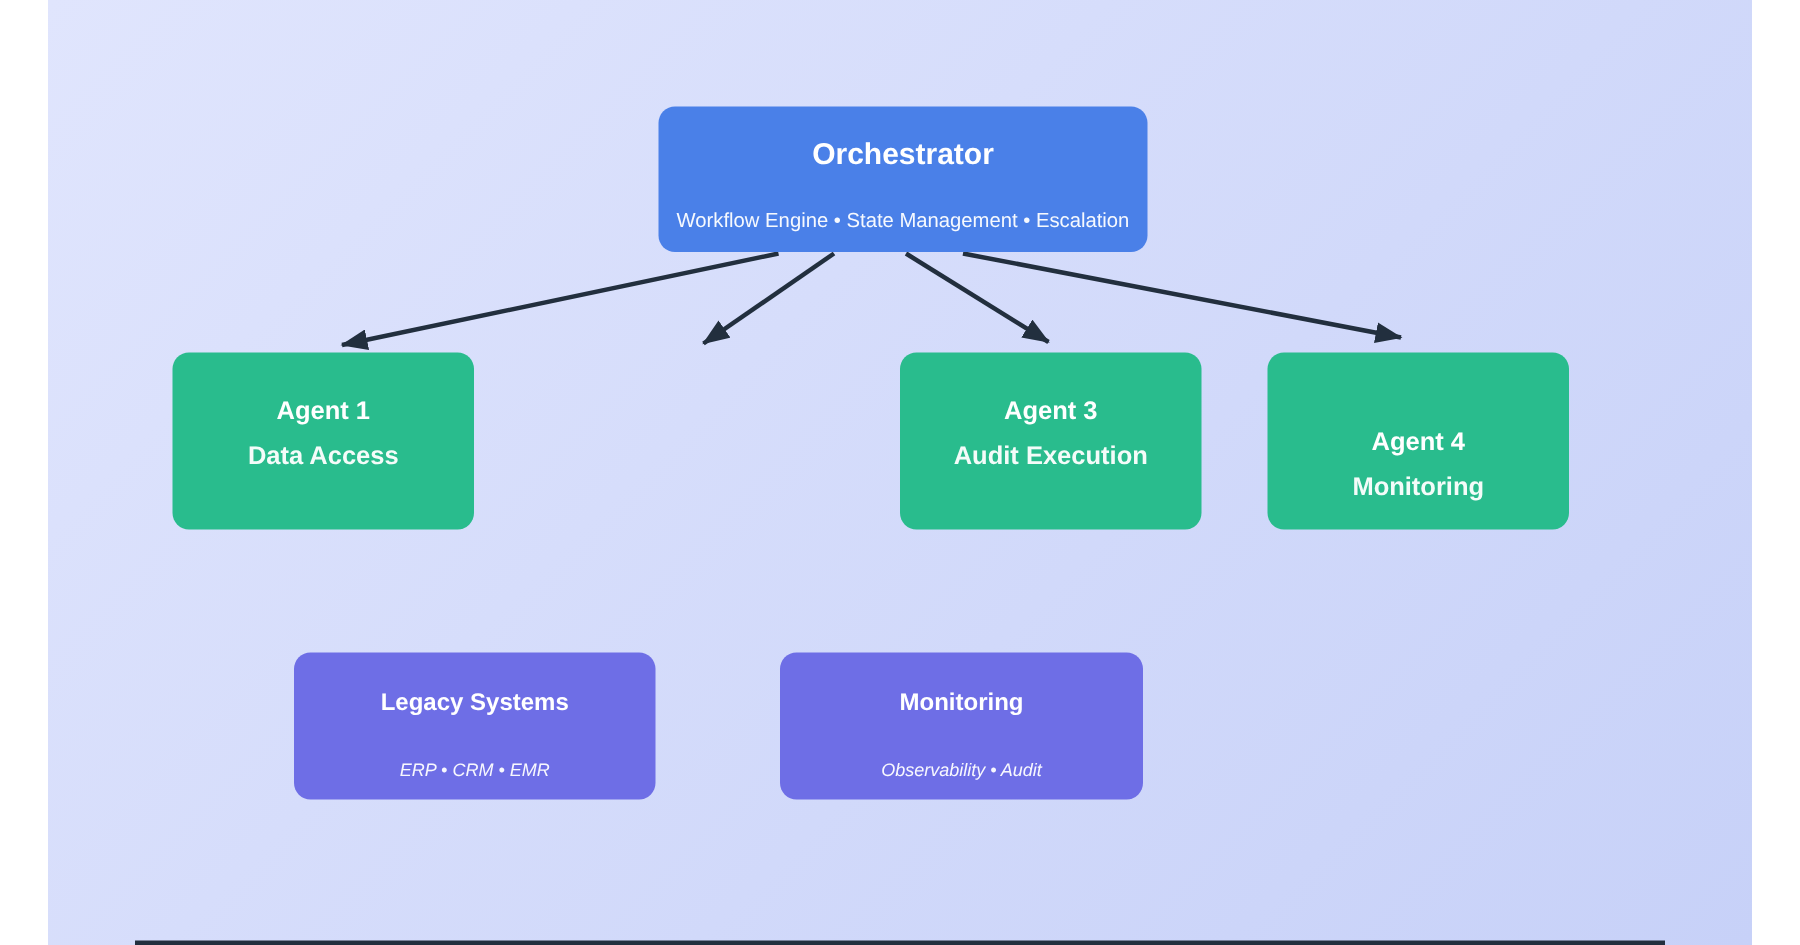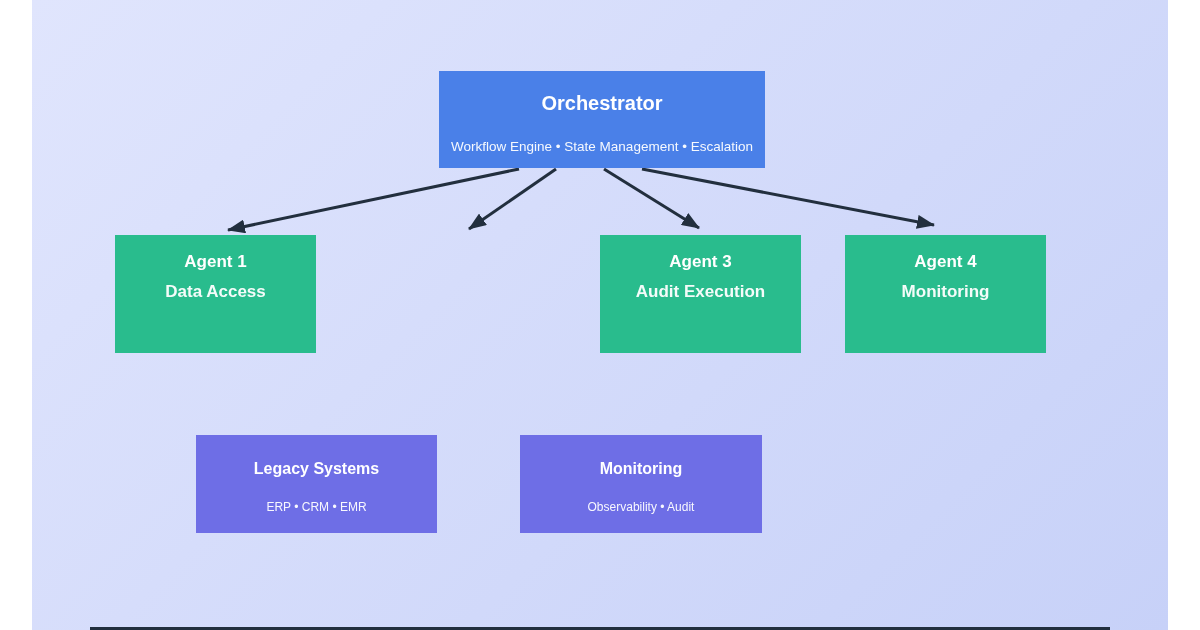--- a/index.html
+++ b/index.html
@@ -31,54 +31,55 @@
   .edges-svg {
     position: absolute;
     left: 0; top: 0;
     width: 1200px; height: 630px;
     pointer-events: none;
   }
   .edge { stroke: var(--arrow); stroke-width: 3; fill: none; }
   .arrowhead { fill: var(--arrow); }
   .node {
     position: absolute;
-    border-radius: 0;
+    border-radius: 11px;
     color: #ffffff;
     text-align: center;
     display: flex;
     flex-direction: column;
     align-items: center;
   }
   .node .title { font-weight: bold; }
   .node .subtitle { color: rgba(255,255,255,0.95); }
   .node-orchestrator {
     left: 439px; top: 71px; width: 326px; height: 97px;
     background: var(--blue);
     padding-top: 20px;
   }
   .node-orchestrator .title { font-size: 20px; line-height: 24px; }
   .node-orchestrator .subtitle { font-size: 13.5px; line-height: 17px; margin-top: 23px; }
   .node-agent {
     top: 235px; width: 201px; height: 118px;
     background: var(--green);
-    padding-top: 16px;
+    padding-top: 28px;
   }
   .node-agent .title { font-size: 17px; line-height: 21px; }
   .node-agent .subtitle { font-size: 17px; line-height: 15px; margin-top: 12px; font-weight: bold; }
   .agent-0 { left: 115px; }
   .agent-1 { left: 357px; }
   .agent-2 { left: 600px; }
-  .agent-3 { left: 845px; }
+  .agent-3 { left: 845px; justify-content: center; }
   .node-support {
     top: 435px; width: 242px; height: 98px;
     background: var(--purple);
     padding-top: 24px;
+    gap: 28px;
   }
   .node-support .title { font-size: 16px; line-height: 19px; }
-  .node-support .subtitle { font-size: 12px; line-height: 15px; margin-top: 22px; }
+  .node-support .subtitle { font-size: 12px; line-height: 15px; margin-top: 0; font-style: italic; }
   .support-0 { left: 196px; width: 241px; }
   .support-1 { left: 520px; }
   .support-2 { left: 845px; }
   .bottom-bar {
     position: absolute;
     left: 90px; width: 1020px;
     bottom: 0; height: 3px;
     background: var(--arrow);
   }
 </style>

